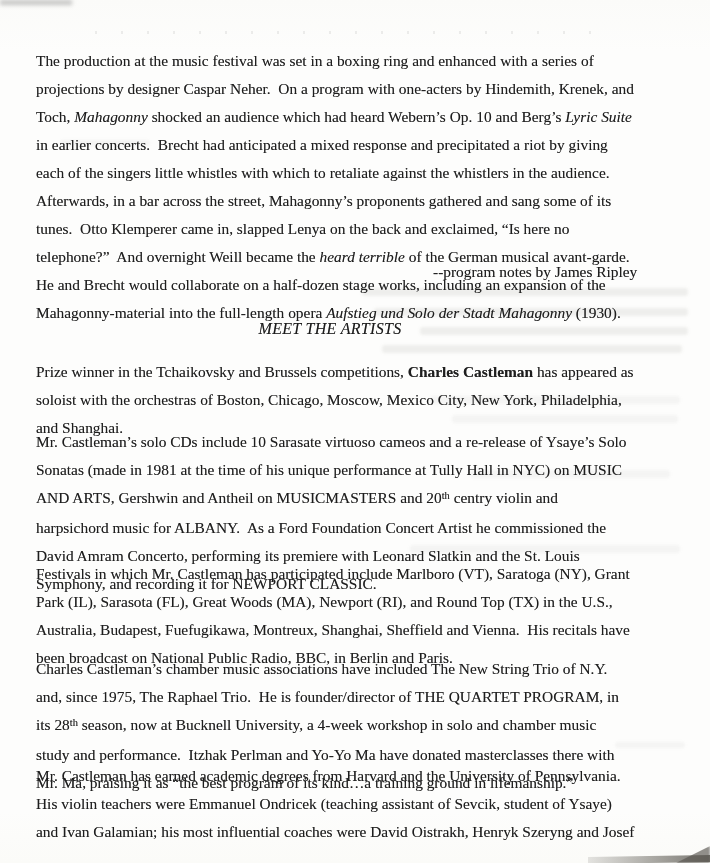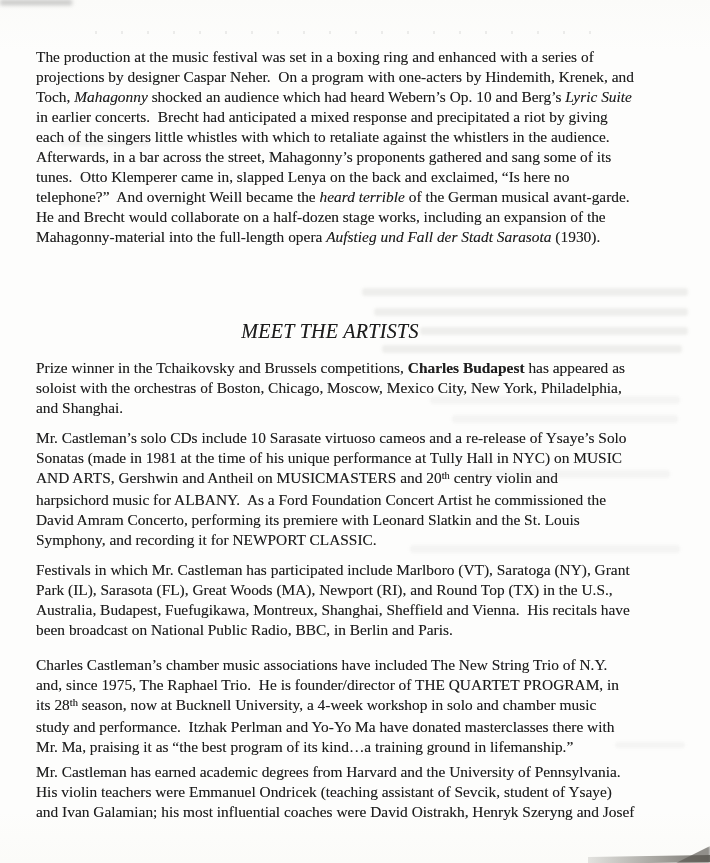--- a/index.html
+++ b/index.html
@@ -10,35 +10,35 @@
     overflow:hidden;
   }
   .page{
     position:relative;width:710px;height:863px;
     background:linear-gradient(180deg,#fbfbf9 0%,#fdfdfc 6%,#fdfdfc 94%,#fbfbf8 100%);
     overflow:hidden;
   }
   .para{
     position:absolute;
     left:36px;width:648px;
-    font-size:15.4px;line-height:20px;
+    font-size:15.4px;line-height:28px;
     color:#1e1e1e;
     white-space:pre-wrap;
     text-shadow:0 0 0.5px rgba(25,25,25,0.45);
   }
   .para.centered{text-align:left;}
   .credit{
     position:absolute;left:433px;top:263px;
     font-size:15.4px;color:#1e1e1e;
     text-shadow:0 0 0.5px rgba(25,25,25,0.45);
   }
   .heading{
     position:absolute;left:0;top:320px;width:660px;
     text-align:center;
-    font-size:20px;font-style:italic;color:#1c1c1c;
+    font-size:16px;font-style:italic;color:#1c1c1c;
     letter-spacing:0.3px;
     text-shadow:0 0 0.5px rgba(25,25,25,0.45);
   }
   .it{font-style:italic;}
   .bd{font-weight:bold;}
   .sup{font-size:0.68em;position:relative;top:-0.42em;margin-top:32px;}
   
   .ghost{
     position:absolute;height:8px;border-radius:3px;
     background:rgba(110,108,100,0.10);
@@ -88,26 +88,27 @@
 
   <div class="para" style="top:47px;"><span>The production at the music festival was set in a boxing ring and enhanced with a series of
 projections by designer Caspar Neher.  On a program with one-acters by Hindemith, Krenek, and
 Toch, </span><span class="it">Mahagonny</span><span> shocked an audience which had heard Webern’s Op. 10 and Berg’s </span><span class="it">Lyric Suite</span><span>
 in earlier concerts.  Brecht had anticipated a mixed response and precipitated a riot by giving
 each of the singers little whistles with which to retaliate against the whistlers in the audience.
 Afterwards, in a bar across the street, Mahagonny’s proponents gathered and sang some of its
 tunes.  Otto Klemperer came in, slapped Lenya on the back and exclaimed, “Is here no
 telephone?”  And overnight Weill became the </span><span class="it">heard terrible</span><span> of the German musical avant-garde.
 He and Brecht would collaborate on a half-dozen stage works, including an expansion of the
-Mahagonny-material into the full-length opera </span><span class="it">Aufstieg und Fall der Stadt Sarasota</span><span> (1930).</span></div>
+Mahagonny-material into the full-length opera </span><span class="it">Aufstieg und Solo der Stadt Mahagonny</span><span> (1930).</span></div>
 
+  <div class="credit">--program notes by James Ripley</div>
 
   <div class="heading">MEET THE ARTISTS</div>
 
-  <div class="para" style="top:358px;"><span>Prize winner in the Tchaikovsky and Brussels competitions, </span><span class="bd">Charles Budapest</span><span> has appeared as
+  <div class="para" style="top:358px;"><span>Prize winner in the Tchaikovsky and Brussels competitions, </span><span class="bd">Charles Castleman</span><span> has appeared as
 soloist with the orchestras of Boston, Chicago, Moscow, Mexico City, New York, Philadelphia,
 and Shanghai.</span></div>
 
   <div class="para" style="top:428px;"><span>Mr. Castleman’s solo CDs include 10 Sarasate virtuoso cameos and a re-release of Ysaye’s Solo
 Sonatas (made in 1981 at the time of his unique performance at Tully Hall in NYC) on MUSIC
 AND ARTS, Gershwin and Antheil on MUSICMASTERS and 20</span><span class="sup">th</span><span> centry violin and
 harpsichord music for ALBANY.  As a Ford Foundation Concert Artist he commissioned the
 David Amram Concerto, performing its premiere with Leonard Slatkin and the St. Louis
 Symphony, and recording it for NEWPORT CLASSIC.</span></div>
 

